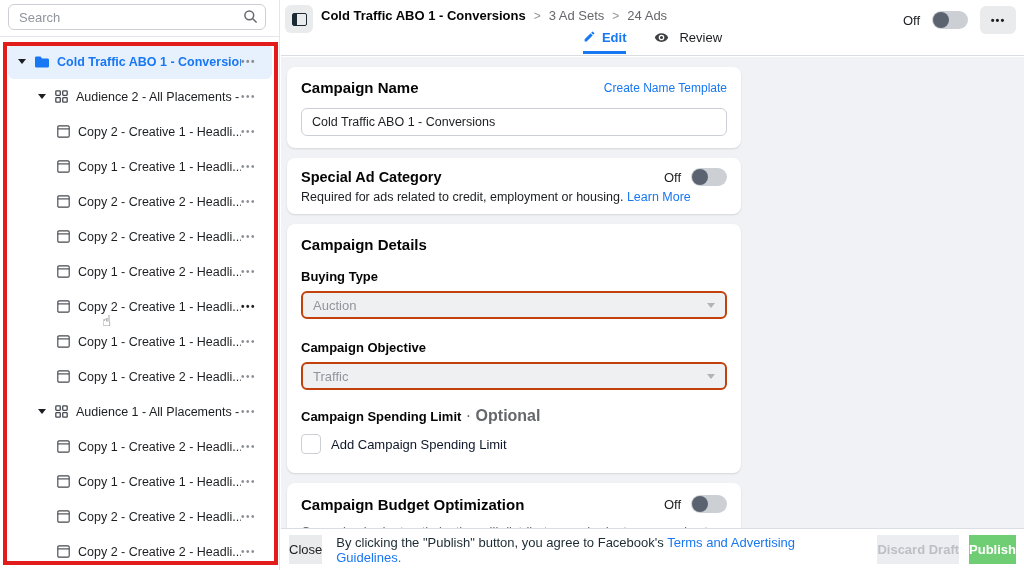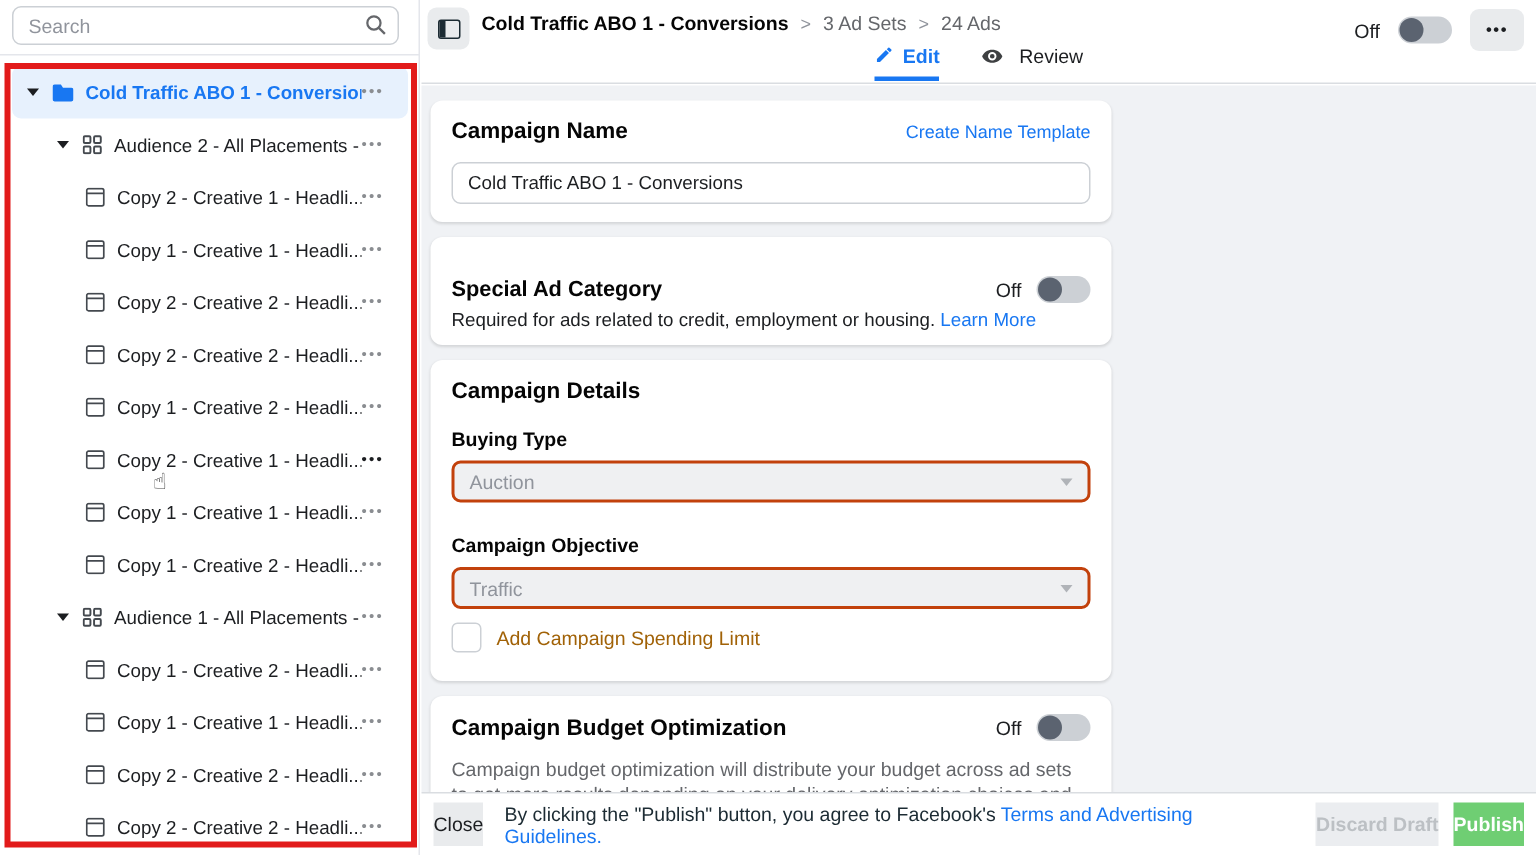--- a/index.html
+++ b/index.html
@@ -85,21 +85,21 @@
   .field-label { font-size:13px; font-weight:bold; color:#050505; }
   .select { height:28px; background:#eff0f2; border:2px solid #c2410c; border-radius:6px;
     display:flex; align-items:center; justify-content:space-between; padding:0 10px;
     font-size:13px; color:#90949c; margin-top:7px; cursor:default; }
   .select-chevron { width:0; height:0; border-left:4px solid transparent; border-right:4px solid transparent;
     border-top:5px solid #b0b3b8; }
   .optional { color:#65676b; font-weight:bold; }
   .check-row { display:flex; align-items:center; gap:10px; margin-top:9px; }
   .checkbox { width:20px; height:20px; border:1px solid #ccd0d5; border-radius:4px; background:#fff;
     cursor:pointer; flex:none; }
-  .check-label { font-size:13px; color:#a16207; }
+  .check-label { font-size:13px; color:#0f172a; }
   .cbo-desc { font-size:13px; color:#65676b; margin-top:10px; line-height:17px; }
 
   .footer { position:absolute; left:0; bottom:0; width:100%; height:42px; background:#fff;
     border-top:1px solid #dadde1; display:flex; align-items:center; padding:0 8px; gap:14px; }
   .btn { border:none; border-radius:0; font-size:13px; padding:7px 0; cursor:pointer;
     font-family:"Liberation Sans","DejaVu Sans",sans-serif; }
   .btn-close { background:#e9ebed; color:#1c1e21; }
   .agreement { font-size:13px; color:#1c2b33; flex:1; }
   .btn-discard { background:#ebedf0; color:#bcc0c4; font-weight:bold; }
   .btn-publish { background:#6fce73; color:#fff; font-weight:bold; margin-left:-4px; }
@@ -315,21 +315,21 @@
         <div class="card-pad">
           <div class="title-row">
             <span class="card-title">Campaign Name</span>
             <a class="blue-link">Create Name Template</a>
           </div>
           <input class="name-input" value="Cold Traffic ABO 1 - Conversions" style="">
         </div>
       </div>
 
       <div class="card">
-        <div class="card-pad" style="padding-top:26px;padding-bottom:10px;">
+        <div class="card-pad" style="padding-top:10px;padding-bottom:10px;">
           <div class="title-row">
             <span class="card-title" style="font-size:14.5px">Special Ad Category</span>
             <span style="display:flex;align-items:center;gap:10px;">
               <span class="status-label">Off</span>
               <span class="toggle">
                   <span class="knob"></span>
                 </span>
             </span>
           </div>
           <div class="sac-desc">
@@ -344,20 +344,25 @@
           <div class="card-title">Campaign Details</div>
           <div class="field-label" style="margin-top:16px">Buying Type</div>
           <div class="select">
             <span>Auction</span>
             <span class="select-chevron"></span>
           </div>
           <div class="field-label" style="margin-top:21px">Campaign Objective</div>
           <div class="select">
             <span>Traffic</span>
             <span class="select-chevron"></span>
+          </div>
+          <div style="margin-top:17px">
+            <span class="field-label">Campaign Spending Limit</span>
+            <span class="optional" style="font-weight:normal">·</span>
+            <span class="optional">Optional</span>
           </div>
           <div class="check-row">
             <span class="checkbox"></span>
             <span class="check-label">Add Campaign Spending Limit</span>
           </div>
         </div>
       </div>
 
       <div class="card">
         <div class="card-pad">

